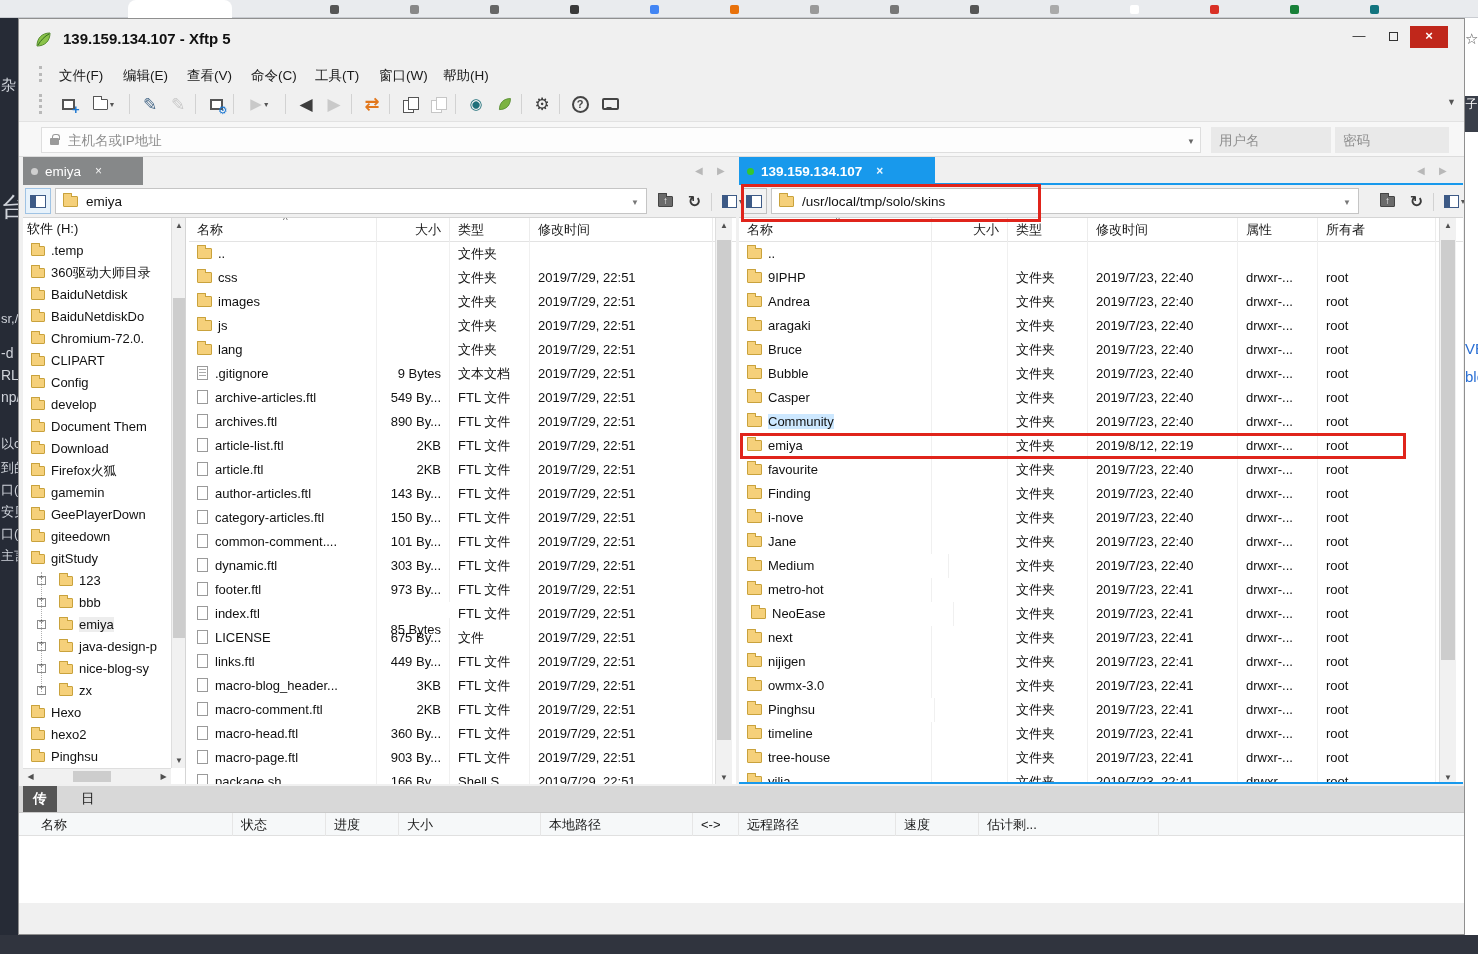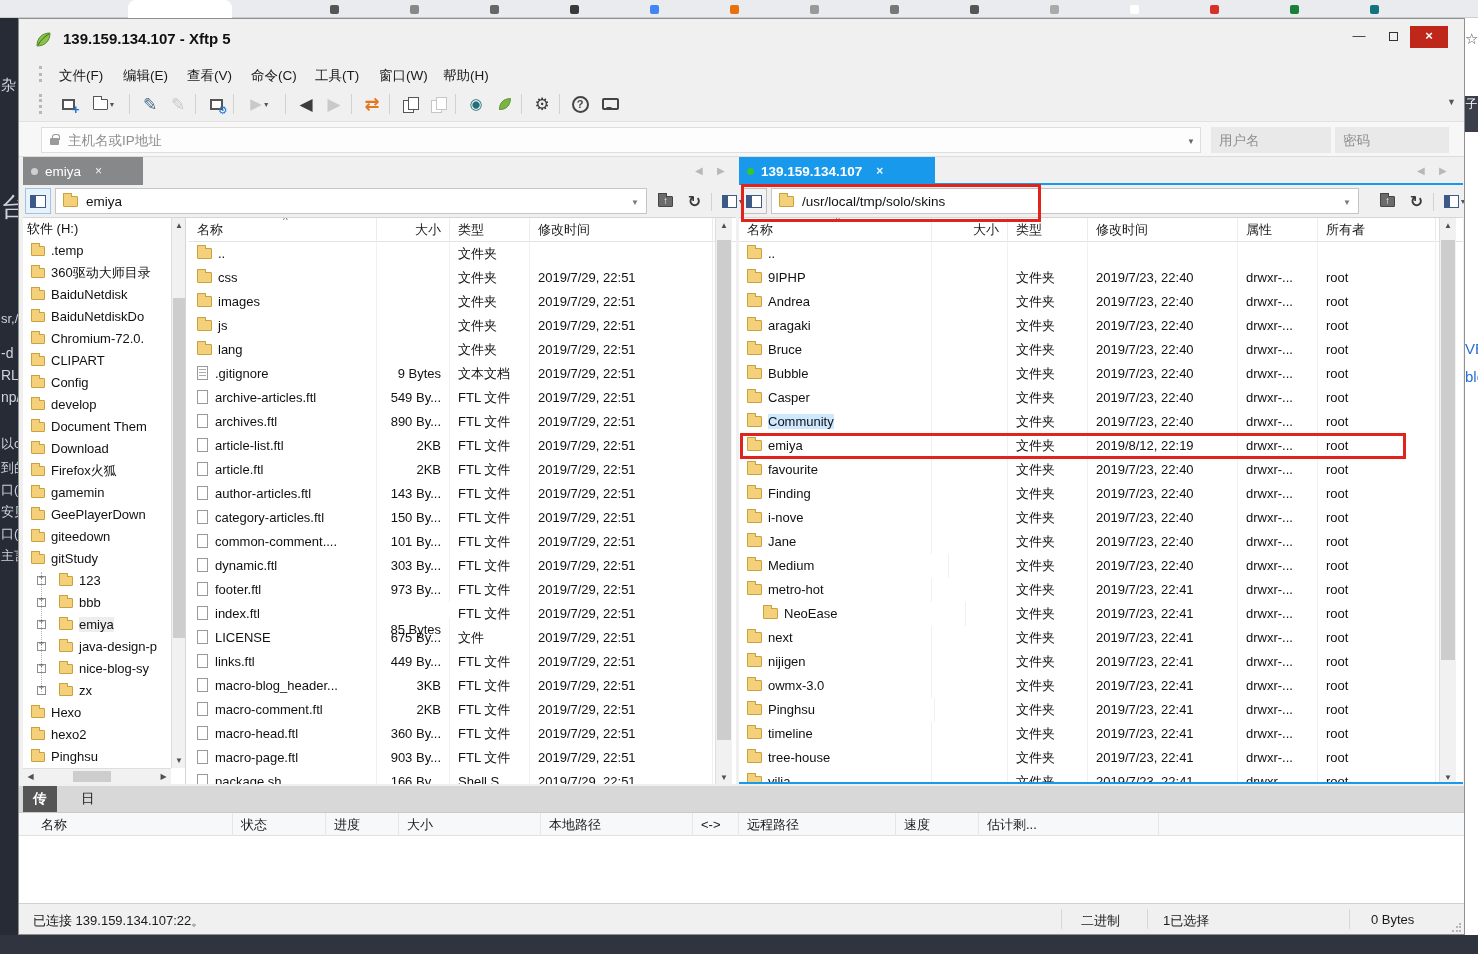--- a/index.html
+++ b/index.html
@@ -701,21 +701,21 @@
               </div>
               <div class="frow">
                 <div class="fc" style="left: 0px; width: 193px;"><span class="cfold"></span><span>metro-hot</span></div>
                 <div class="fc num" style="left: 193px; width: 76px;"></div>
                 <div class="fc" style="left: 269px; width: 80px;">文件夹</div>
                 <div class="fc" style="left: 349px; width: 150px;">2019/7/23, 22:41</div>
                 <div class="fc" style="left: 499px; width: 80px;">drwxr-...</div>
                 <div class="fc" style="left: 579px; width: 118px;">root</div>
               </div>
               <div class="frow">
-                <div class="fc" style="left: 16px; width: 211px;"><span class="cfold"></span><span>NeoEase</span></div>
+                <div class="fc" style="left: 4px; width: 211px;"><span class="cfold"></span><span>NeoEase</span></div>
                 <div class="fc num" style="left: 193px; width: 76px;"></div>
                 <div class="fc" style="left: 269px; width: 80px;">文件夹</div>
                 <div class="fc" style="left: 349px; width: 150px;">2019/7/23, 22:41</div>
                 <div class="fc" style="left: 499px; width: 80px;">drwxr-...</div>
                 <div class="fc" style="left: 579px; width: 118px;">root</div>
               </div>
               <div class="frow">
                 <div class="fc" style="left: 0px; width: 193px;"><span class="cfold"></span><span>next</span></div>
                 <div class="fc num" style="left: 193px; width: 76px;"></div>
                 <div class="fc" style="left: 269px; width: 80px;">文件夹</div>
@@ -794,27 +794,17 @@
           <div class="hc" style="left: 380px; width: 142px;">大小</div>
           <div class="hc" style="left: 522px; width: 152px;">本地路径</div>
           <div class="hc" style="left: 674px; width: 46px;">&lt;-&gt;</div>
           <div class="hc" style="left: 720px; width: 157px;">远程路径</div>
           <div class="hc" style="left: 877px; width: 83px;">速度</div>
           <div class="hc" style="left: 960px; width: 180px;">估计剩...</div>
         </div>
       <div class="tbody"></div>
     </div>
 
-    <div class="abs statusbar">
-      <span class="st" style="left:14px">已连接 139.159.134.107:22。</span>
-      <div class="div" style="left:1042px"></div>
-      <span class="st" style="left:1062px">二进制</span>
-      <div class="div" style="left:1128px"></div>
-      <span class="st" style="left:1144px">1已选择</span>
-      <div class="div" style="left:1330px"></div>
-      <span class="st" style="left:1352px">0 Bytes</span>
-      <div class="gripdots"></div>
-    </div>
   </div>
 
   <div class="abs anno" style="left:741px;top:184px;width:300px;height:38px"></div>
   <div class="abs anno" style="left:740px;top:433px;width:666px;height:26px"></div>
 </div>
 
 </body></html>

